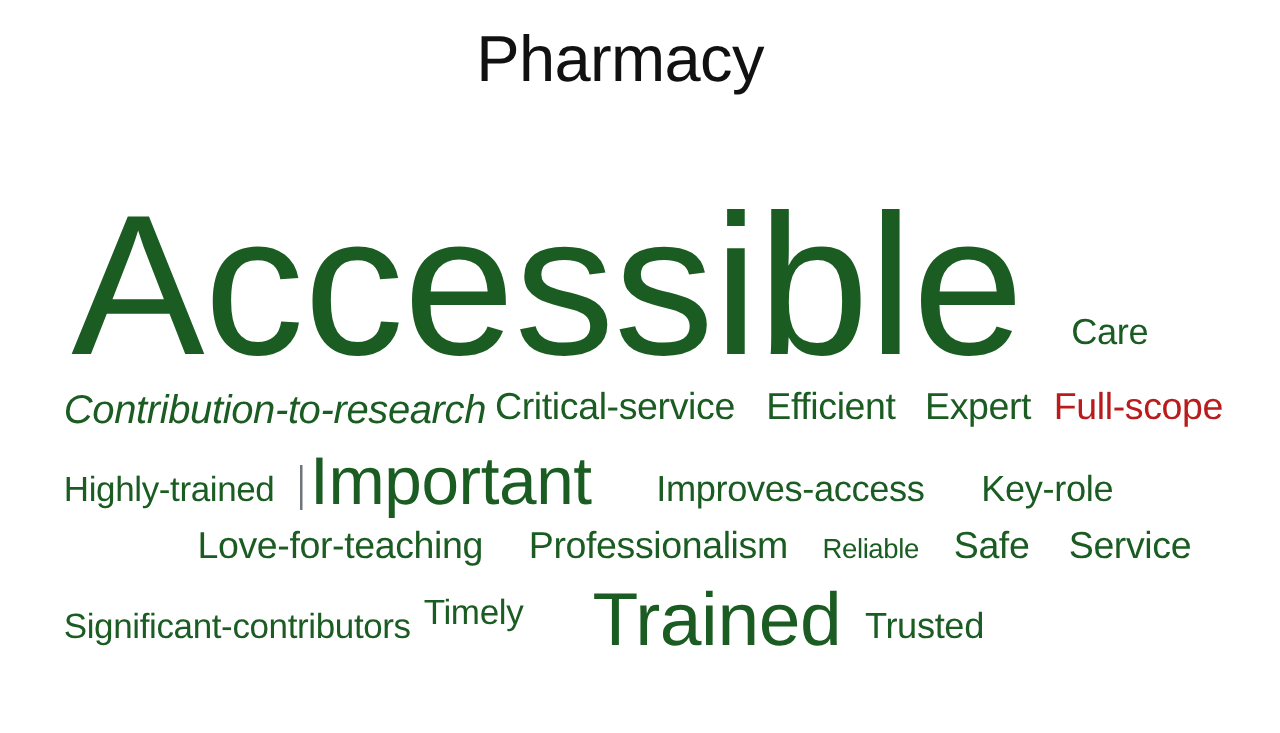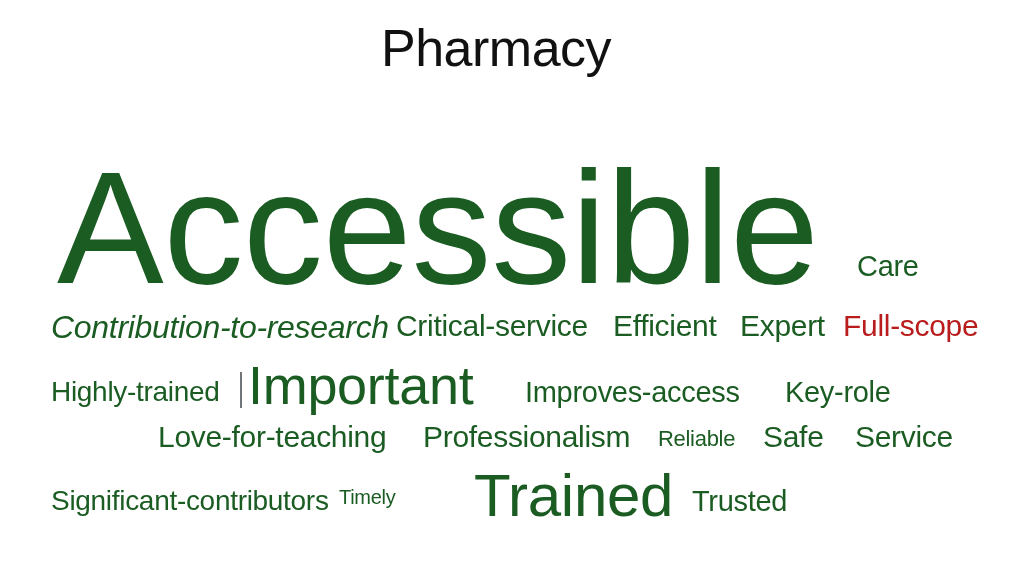--- a/index.html
+++ b/index.html
@@ -60,18 +60,18 @@
     <div class="cloud-word" style="left: 51px; top: 378px; font-size: 28px;">Highly-trained</div>
     <div class="cloud-word" style="left: 248px; top: 358px; font-size: 54px;">Important</div>
     <div class="cloud-word" style="left: 525px; top: 378px; font-size: 29px;">Improves-access</div>
     <div class="cloud-word" style="left: 785px; top: 378px; font-size: 29px;">Key-role</div>
     <div class="cloud-word" style="left: 158px; top: 422px; font-size: 30px;">Love-for-teaching</div>
     <div class="cloud-word" style="left: 423px; top: 422px; font-size: 30px;">Professionalism</div>
     <div class="cloud-word" style="left: 658px; top: 428px; font-size: 22px;">Reliable</div>
     <div class="cloud-word" style="left: 763px; top: 422px; font-size: 30px;">Safe</div>
     <div class="cloud-word" style="left: 855px; top: 422px; font-size: 30px;">Service</div>
     <div class="cloud-word" style="left: 51px; top: 487px; font-size: 28px;">Significant-contributors</div>
-    <div class="cloud-word" style="left: 339px; top: 487px; font-size: 20px;">Timely</div>
+    <div class="cloud-word" style="left: 339px; top: 476px; font-size: 28px;">Timely</div>
     <div class="cloud-word" style="left: 474px; top: 466px; font-size: 60px;">Trained</div>
     <div class="cloud-word" style="left: 692px; top: 487px; font-size: 29px;">Trusted</div>
     <div class="text-caret" style="left: 240px; top: 372px; height: 36px;"></div>
 
 </div>
 
 </body></html>

